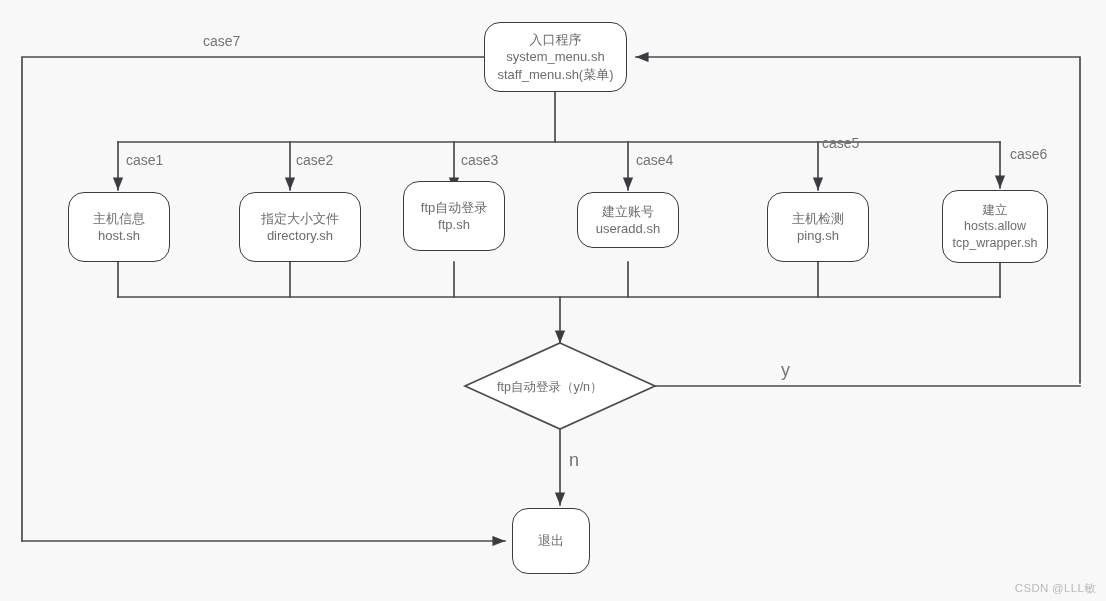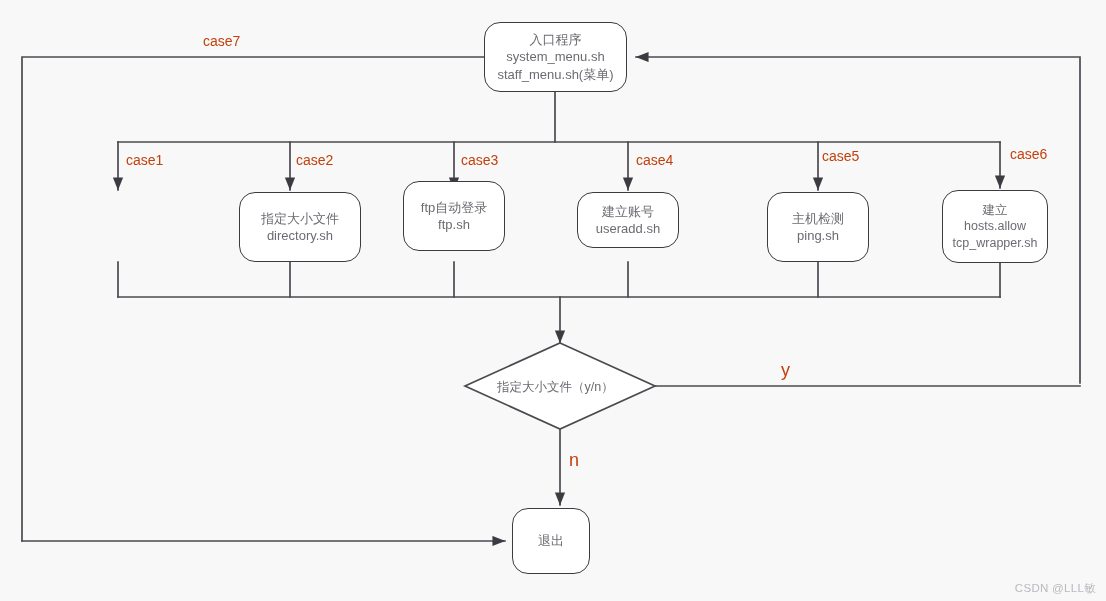--- a/index.html
+++ b/index.html
@@ -41,21 +41,21 @@
   .node .ln {
     display: block;
     white-space: nowrap;
   }
   .node.wrap .ln {
     white-space: normal;
     word-break: break-all;
   }
   .edge-label {
     position: absolute;
-    color: #c2410c;
+    color: #737373;
     font-size: 14px;
     white-space: nowrap;
     z-index: 4;
   }
   .edge-label.big {
     font-size: 18px;
   }
   .diamond-label {
     position: absolute;
     color: #6b6b72;
@@ -122,20 +122,24 @@
       <path d="M22,541 L505,541" marker-end="url(#arrow)"></path>
     </g>
   </svg>
 
   <div class="node" style="left:484px; top:22px; width:143px; height:70px;">
     <span class="ln">入口程序</span>
     <span class="ln">system_menu.sh</span>
     <span class="ln">staff_menu.sh(菜单)</span>
   </div>
 
+  <div class="node" style="left:68px; top:192px; width:102px; height:70px;">
+    <span class="ln">主机信息</span>
+    <span class="ln">host.sh</span>
+  </div>
 
   <div class="node" style="left:239px; top:192px; width:122px; height:70px;">
     <span class="ln">指定大小文件</span>
     <span class="ln">directory.sh</span>
   </div>
 
   <div class="node" style="left:403px; top:181px; width:102px; height:70px;text-align:right;">
     <span class="ln">ftp自动登录</span>
     <span class="ln">ftp.sh</span>
   </div>
@@ -159,23 +163,23 @@
   <div class="node" style="left:512px; top:508px; width:78px; height:66px;">
     <span class="ln">退出</span>
   </div>
 
   <div class="edge-label" style="left:203px; top:33px;">case7</div>
 
   <div class="edge-label" style="left:126px; top:152px;">case1</div>
   <div class="edge-label" style="left:296px; top:152px;">case2</div>
   <div class="edge-label" style="left:461px; top:152px;">case3</div>
   <div class="edge-label" style="left:636px; top:152px;">case4</div>
-  <div class="edge-label" style="left:822px; top:148px;">case5</div>
+  <div class="edge-label" style="left:822px; top:135px;">case5</div>
   <div class="edge-label" style="left:1002px; top:146px;margin-left:8px;">case6</div>
 
   <div class="edge-label big" style="left:781px; top:360px;">y</div>
   <div class="edge-label big" style="left:569px; top:450px;">n</div>
 
-  <div class="diamond-label" style="left:497px; top:379px;">指定大小文件（y/n）</div>
+  <div class="diamond-label" style="left:497px; top:379px;">ftp自动登录（y/n）</div>
 
   <div class="watermark">CSDN @LLL敏</div>
 
 </div>
 
 </body></html>

